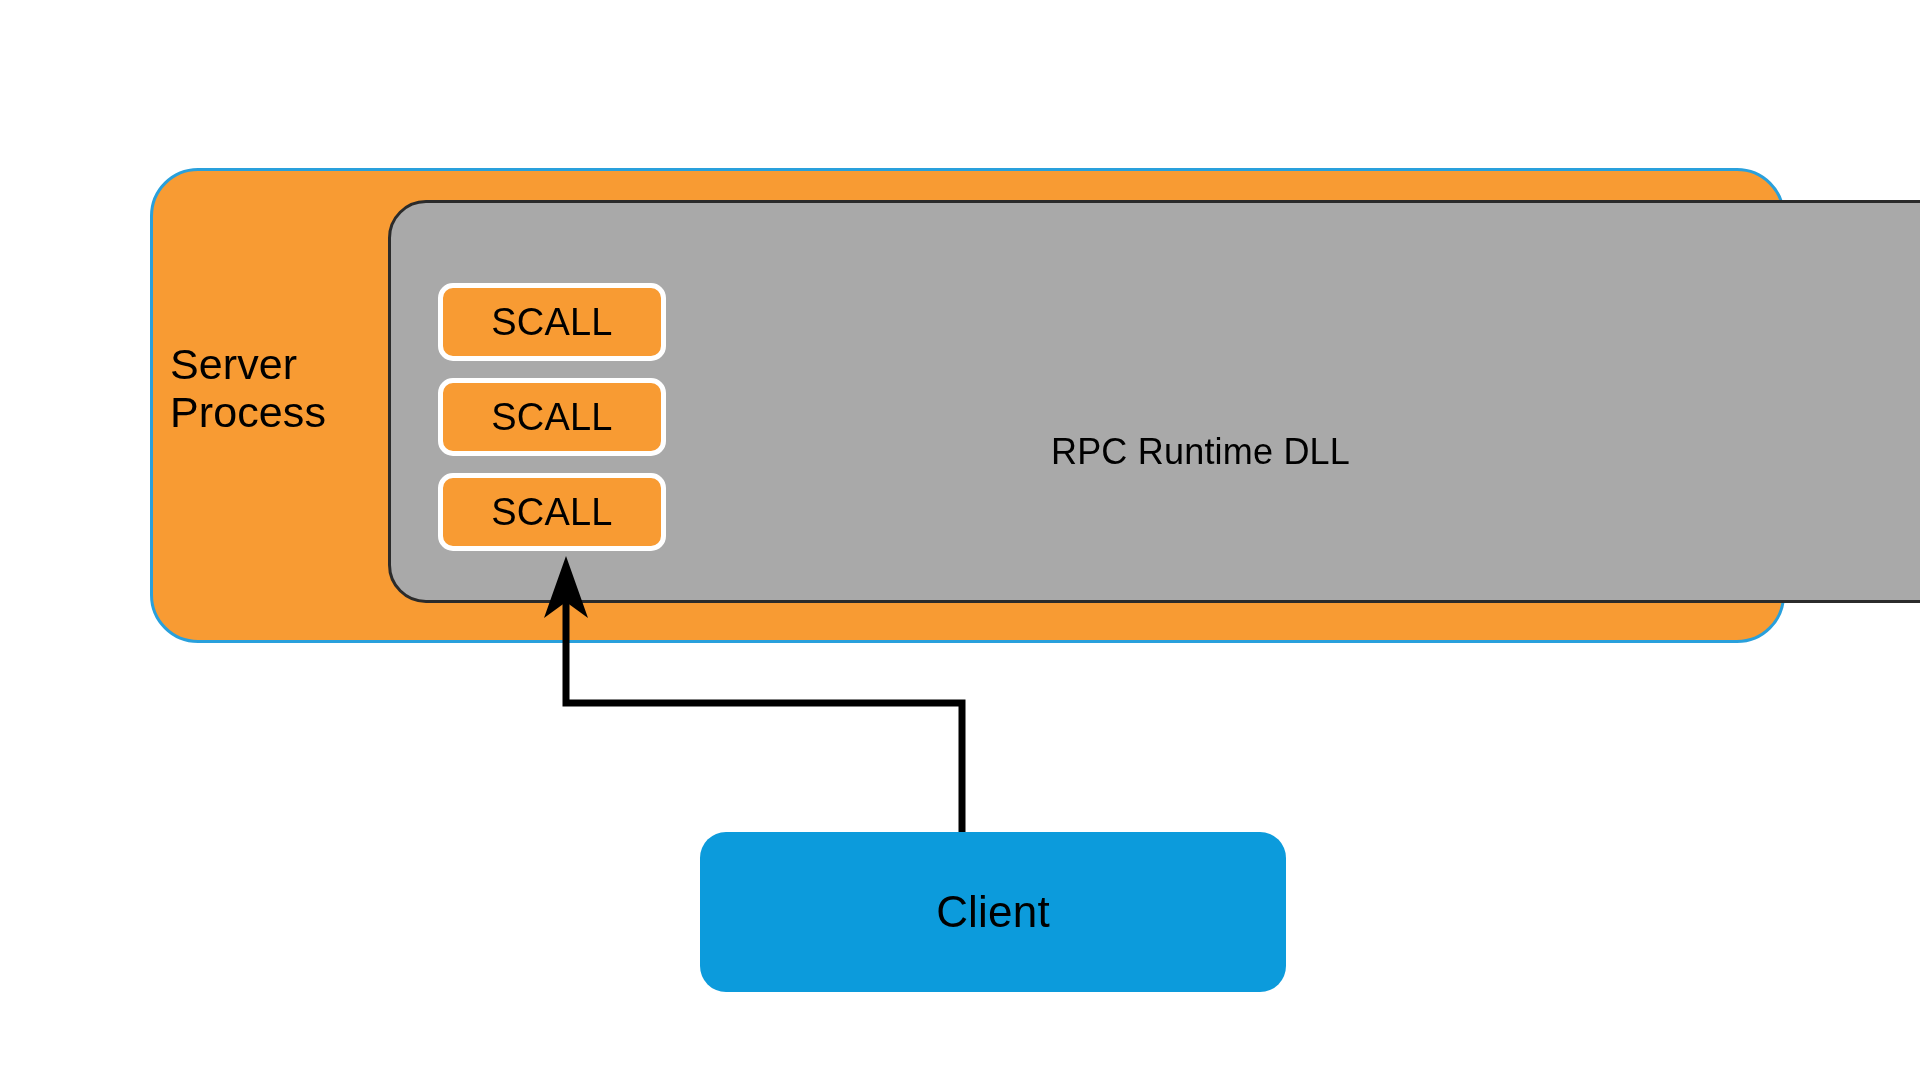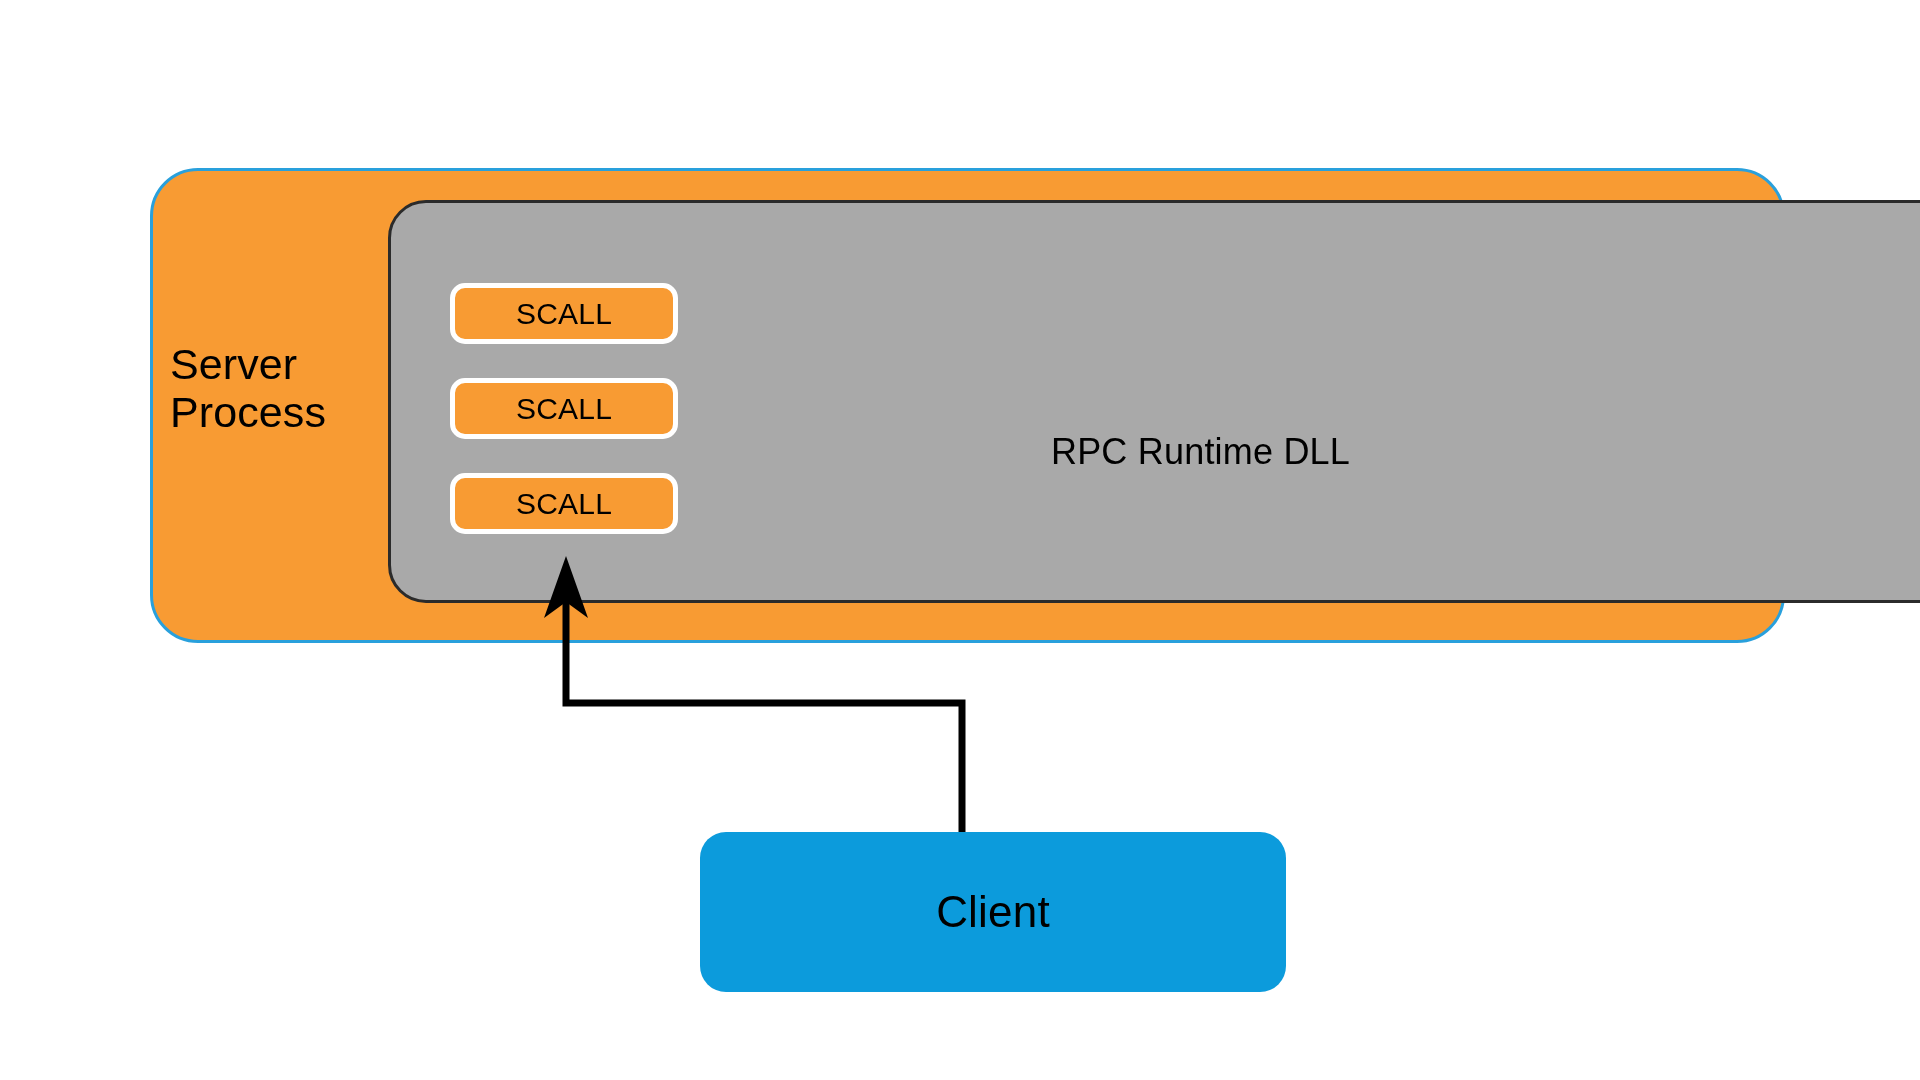--- a/index.html
+++ b/index.html
@@ -63,32 +63,32 @@
     top: 228px;
     text-align: center;
     font-size: 36px;
     color: #000000;
     letter-spacing: 0.2px;
   }
 
   
   .scall {
     position: absolute;
-    left: 450px;
+    left: 438px;
     width: 228px;
-    height: 61px;
+    height: 78px;
     background: #F89B33;
     border: 5px solid #FFFFFF;
     border-radius: 15px;
     box-sizing: border-box;
     display: flex;
     align-items: center;
     justify-content: center;
     color: #000000;
-    font-size: 30px;
+    font-size: 38px;
     letter-spacing: 0.2px;
   }
   .scall-1 { top: 283px; }
   .scall-2 { top: 378px; }
   .scall-3 { top: 473px; }
 
   
   .client-box {
     position: absolute;
     left: 700px;

